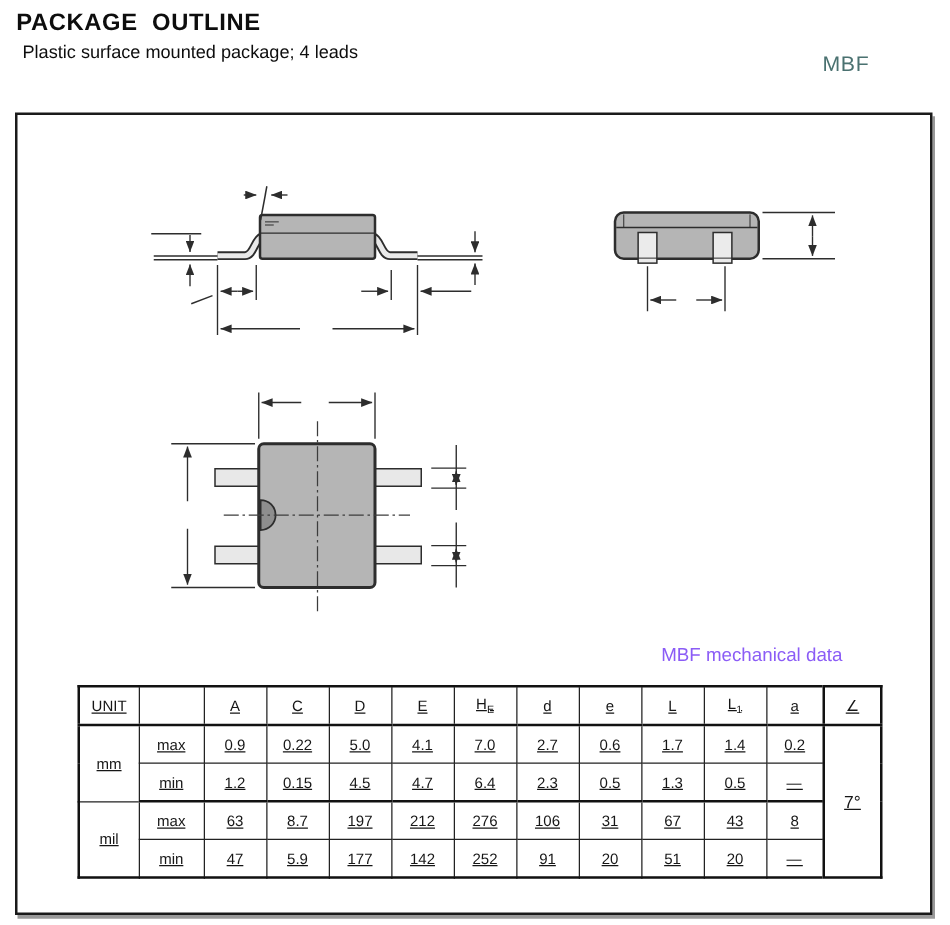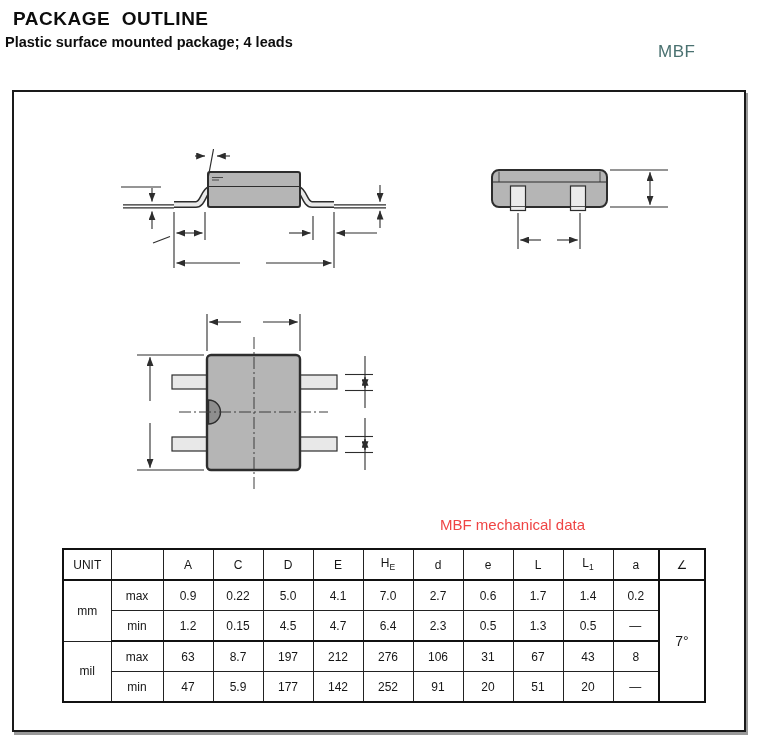--- a/index.html
+++ b/index.html
@@ -1,30 +1,30 @@
 <!DOCTYPE html>
 <html><head>
 <meta charset="utf-8">
 <style>
   html,body{margin:0;padding:0;background:#ffffff;}
   body{width:760px;height:740px;position:relative;overflow:hidden;
        font-family:"Liberation Sans", sans-serif;color:#111;}
   .abs{position:absolute;}
   .page-title{left:13px;top:8px;font-size:19px;font-weight:700;letter-spacing:0.5px;white-space:pre;color:#0d0d0d;text-align:right;}
-  .page-subtitle{left:5px;top:34px;font-size:14.5px;font-weight:700;color:#0d0d0d;}
+  .page-subtitle{left:18px;top:34px;font-size:14.5px;font-weight:400;color:#0d0d0d;}
   .package-code{left:658px;top:42px;font-size:17px;font-weight:400;color:#4a7170;letter-spacing:0.5px;}
   .frame{left:12px;top:90px;width:730px;height:638px;border:2px solid #1a1a1a;
          box-shadow:2px 3px 0 rgba(0,0,0,0.40);background:#fff;}
   svg.drawing{left:0;top:0;width:760px;height:740px;pointer-events:none;}
-  .caption{left:440px;top:516px;width:250px;text-align:left;font-size:15px;color:#ef4444;}
+  .caption{left:424px;top:516px;width:250px;text-align:right;font-size:15px;color:#8b5cf6;}
 
   table.mech{position:absolute;left:62px;top:548px;border-collapse:collapse;table-layout:fixed;
              font-size:12px;color:#161616;}
   table.mech td,table.mech th{border:1px solid #222;text-align:center;height:29px;padding:0;
-             font-weight:400;vertical-align:middle;background:#fff;}
+             font-weight:400;vertical-align:middle;background:#fff;text-decoration:underline;}
   table.mech{border:2px solid #111;}
   table.mech tr.hdr th{border-bottom:2px solid #111;}
   table.mech tr.group-end td{border-bottom:2px solid #111;}
   table.mech td.angle{font-size:14px;border-left:2px solid #111;}
   table.mech th.angle-h{border-left:2px solid #111;}
   table.mech sub{font-size:8.5px;}
   .dash{letter-spacing:1px;}
 </style>
 </head>
 <body>

